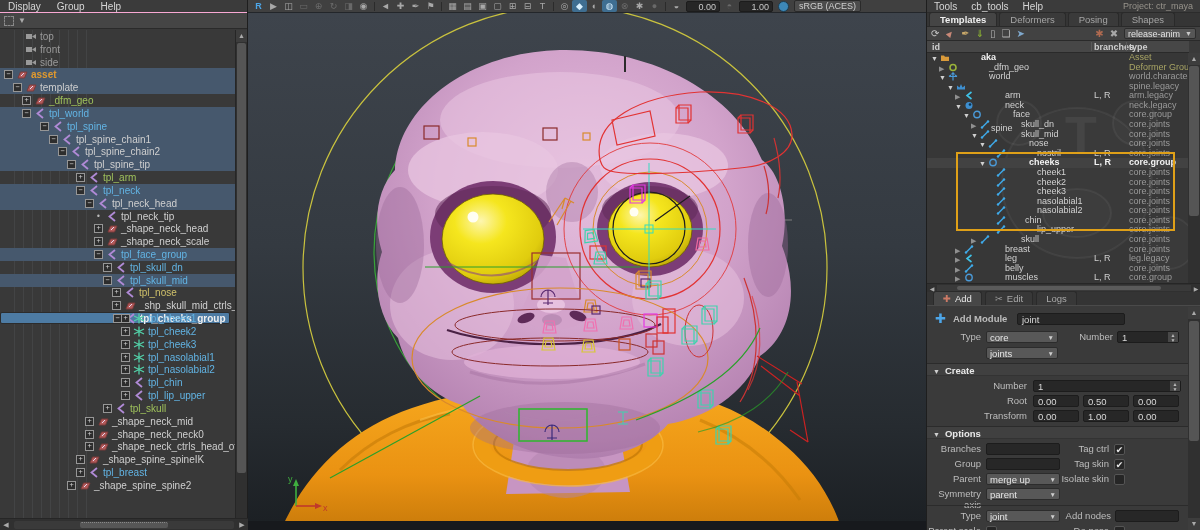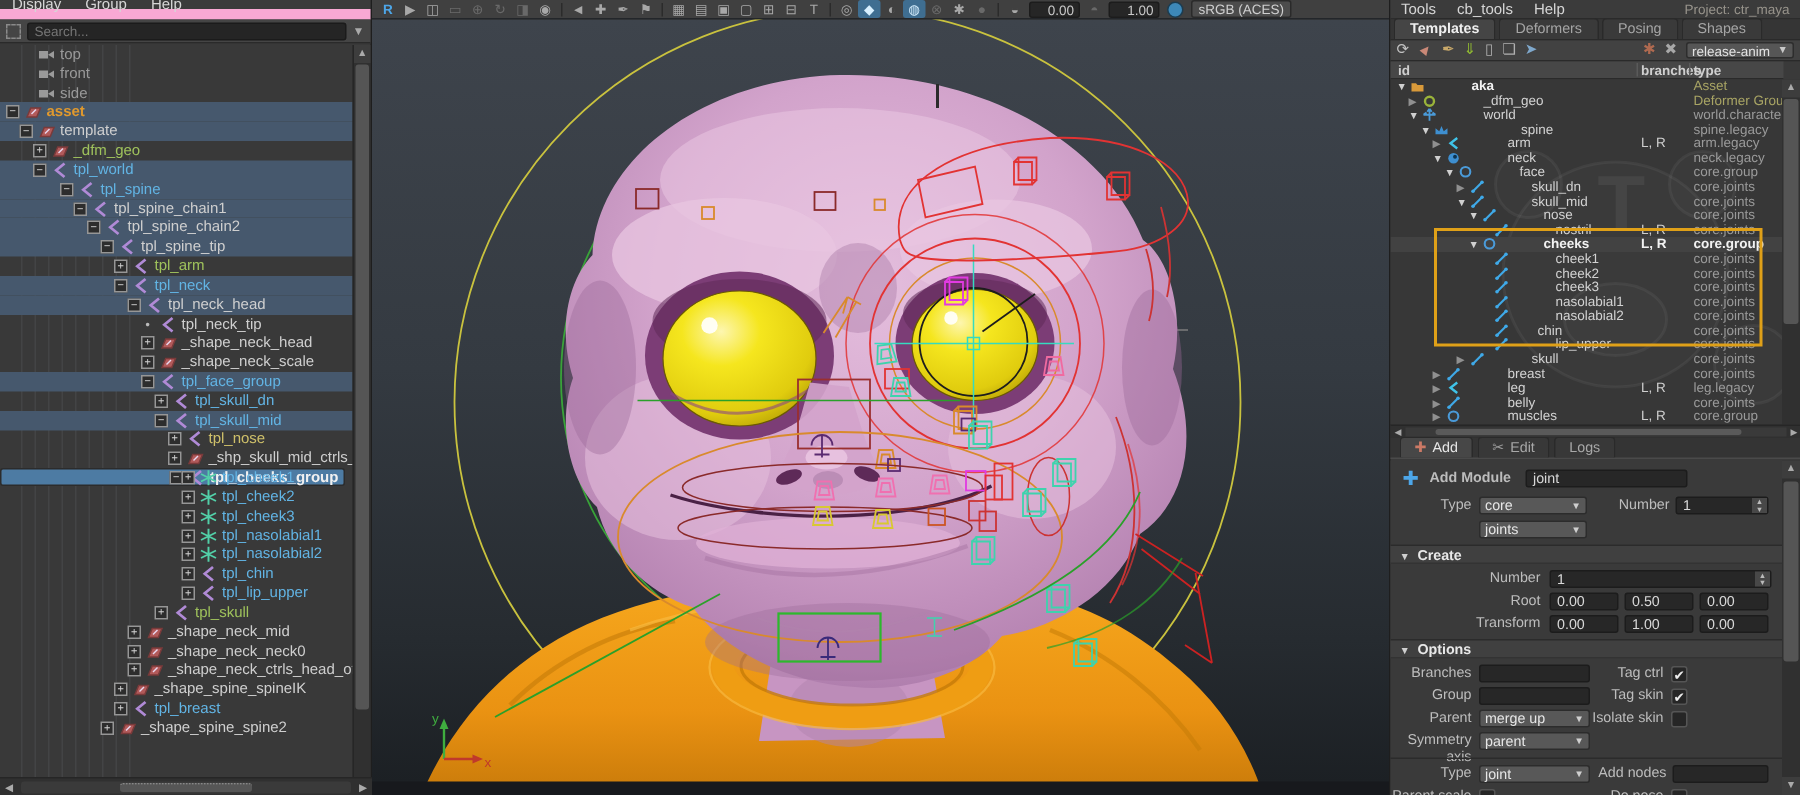--- a/index.html
+++ b/index.html
@@ -5,21 +5,21 @@
   * { margin:0; padding:0; box-sizing:border-box; }
   html,body { width:1200px; height:530px; overflow:hidden; background:#2a2a2a;
     font-family:"Liberation Sans","DejaVu Sans",sans-serif; font-size:10px; color:#ccc;
     -webkit-font-smoothing:antialiased; }
   #app { position:relative; width:1200px; height:530px; }
 
   
   #outliner { position:absolute; left:0; top:0; width:248px; height:530px;
     background:#393939; border-right:1px solid #1e1e1e; }
   .menubar { height:13px; background:#3b3b3b; display:flex; align-items:center;
-    padding:0 8px; gap:16px; font-size:10px; color:#d6d6d6; border-bottom:7px solid #f9a8d4; }
+    padding:0 8px; gap:16px; font-size:10px; color:#d6d6d6; border-bottom:1px solid #f9a8d4; }
   .menubar span { cursor:default; }
   #ol-search { height:16px; background:#454545; display:flex; align-items:center;
     padding:0 4px; gap:4px; border-bottom:1px solid #2a2a2a; }
   .dashed-ic { width:10px; height:10px; border:1px dashed #8a8a8a; flex:0 0 auto; }
   #ol-search input { flex:1; height:12px; background:#252525; border:1px solid #1b1b1b;
     border-radius:2px; color:#9a9a9a; font-size:9px; padding:0 4px; outline:none;
     font-family:inherit; }
   #ol-search .dd { color:#aaa; font-size:8px; }
   #otree { position:absolute; left:0; top:30px; width:236px; height:488px; overflow:hidden;
     background:#393939; }
@@ -152,21 +152,20 @@
 <div id="app">
 
   <div id="outliner">
     <div class="menubar" id="ol-menubar">
         <span>Display</span>
         <span>Group</span>
         <span>Help</span>
       </div>
     <div id="ol-search">
       <span class="dashed-ic"></span>
-      <input placeholder="Search..." style="">
       <span class="dd">▼</span>
     </div>
     <div id="otree">
         <div class="guides" style="left: 14px;"></div>
         <div class="guides" style="left: 23px;"></div>
         <div class="guides" style="left: 32px;"></div>
         <div class="guides" style="left: 41px;"></div>
         <div class="guides" style="left: 50px;"></div>
         <div class="guides" style="left: 59px;"></div>
         <div class="guides" style="left: 68px;"></div>
@@ -758,21 +757,21 @@
                 <path d="M5 0.5 V8.5 M1 4.5 H9 M5 0.5 l-1.5 2 M5 0.5 l1.5 2 M1 4.5 l2-1.5 M9 4.5 l-2-1.5" stroke="#4a9ad8" stroke-width="1.2" fill="none"></path>
               </svg></span>
             <span class="rid" style="left: 33px;">world</span>
             <span class="rty">world.character</span>
           </div>
           <div class="rrow">
             <span class="tw" style="left: 20px; color: rgb(208, 208, 208);">▼</span>
             <span class="ric" style="left: 29px;"><svg xmlns="http://www.w3.org/2000/svg" width="10" height="9">
                 <path d="M1 7.5 L1 3.5 L3.5 5.5 L5 2 L6.5 5.5 L9 3.5 L9 7.5 Z" fill="#3e8fd0"></path>
               </svg></span>
-            <span class="rid" style="left: 58px;">spine</span>
+            <span class="rid" style="left: 35px; margin-top: 42px;">spine</span>
             <span class="rty">spine.legacy</span>
           </div>
           <div class="rrow">
             <span class="tw" style="left: 28px; color: rgb(144, 144, 144);">▶</span>
             <span class="ric" style="left: 37px;"><svg xmlns="http://www.w3.org/2000/svg" width="10" height="9">
                 <path d="M7.5 1 L3 4.5 L7.5 8" stroke="#3fc3e8" stroke-width="1.6" fill="none"></path>
               </svg></span>
             <span class="rid" style="left: 49px;">arm</span>
             <span class="rbr">L, R</span>
             <span class="rty">arm.legacy</span>

